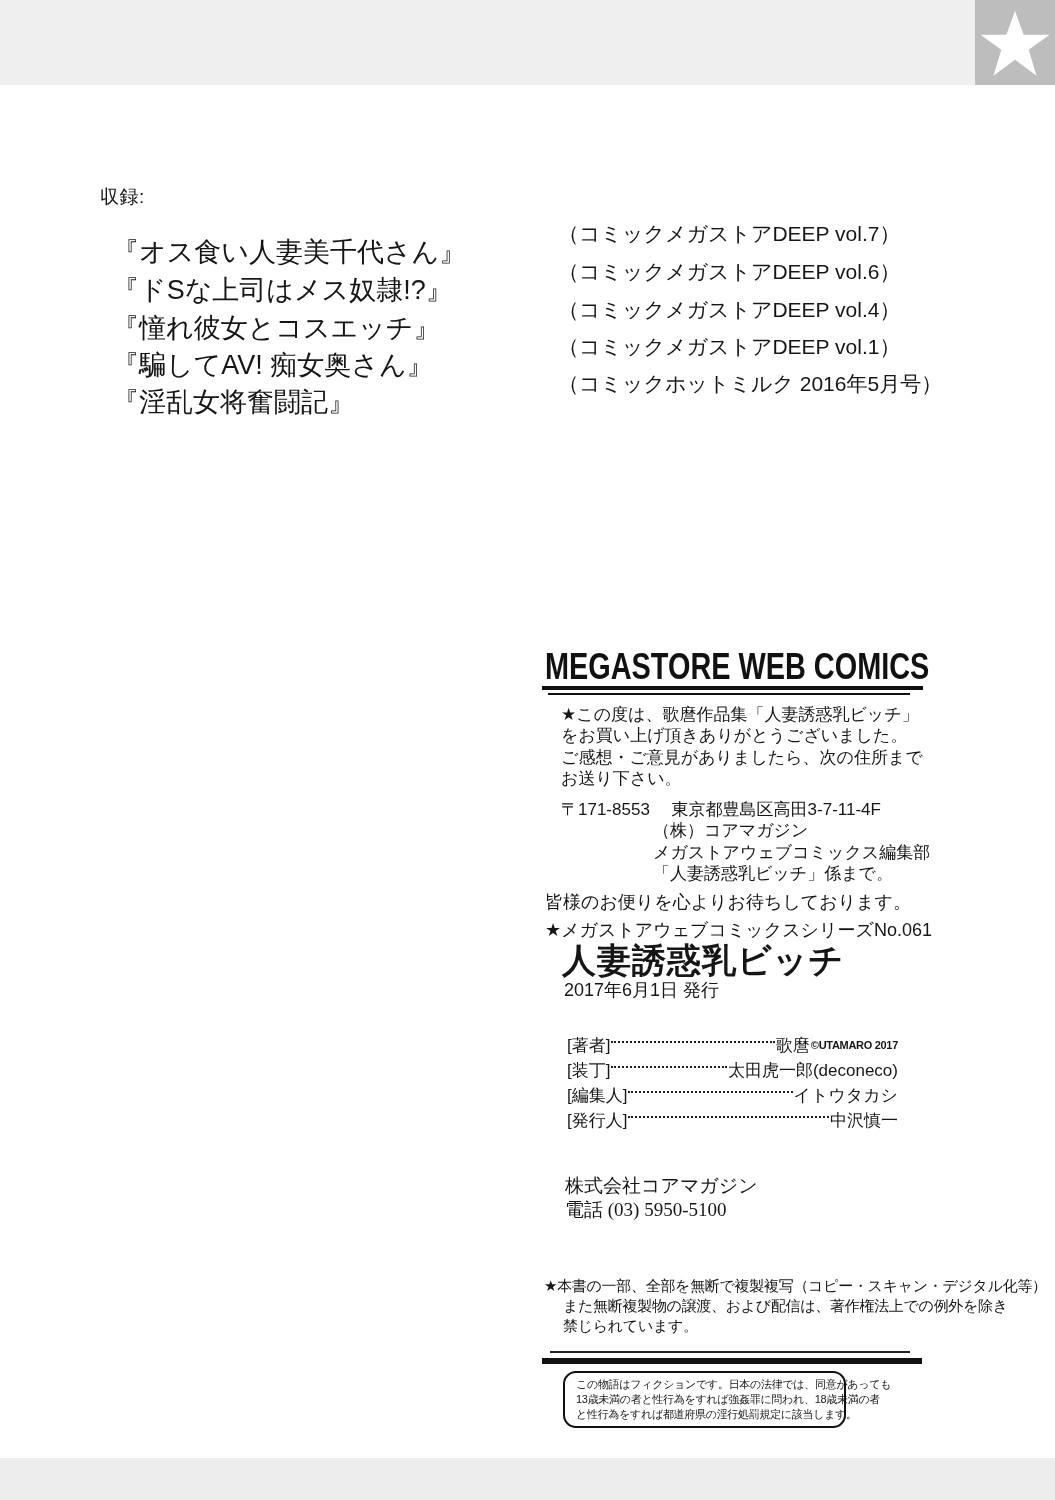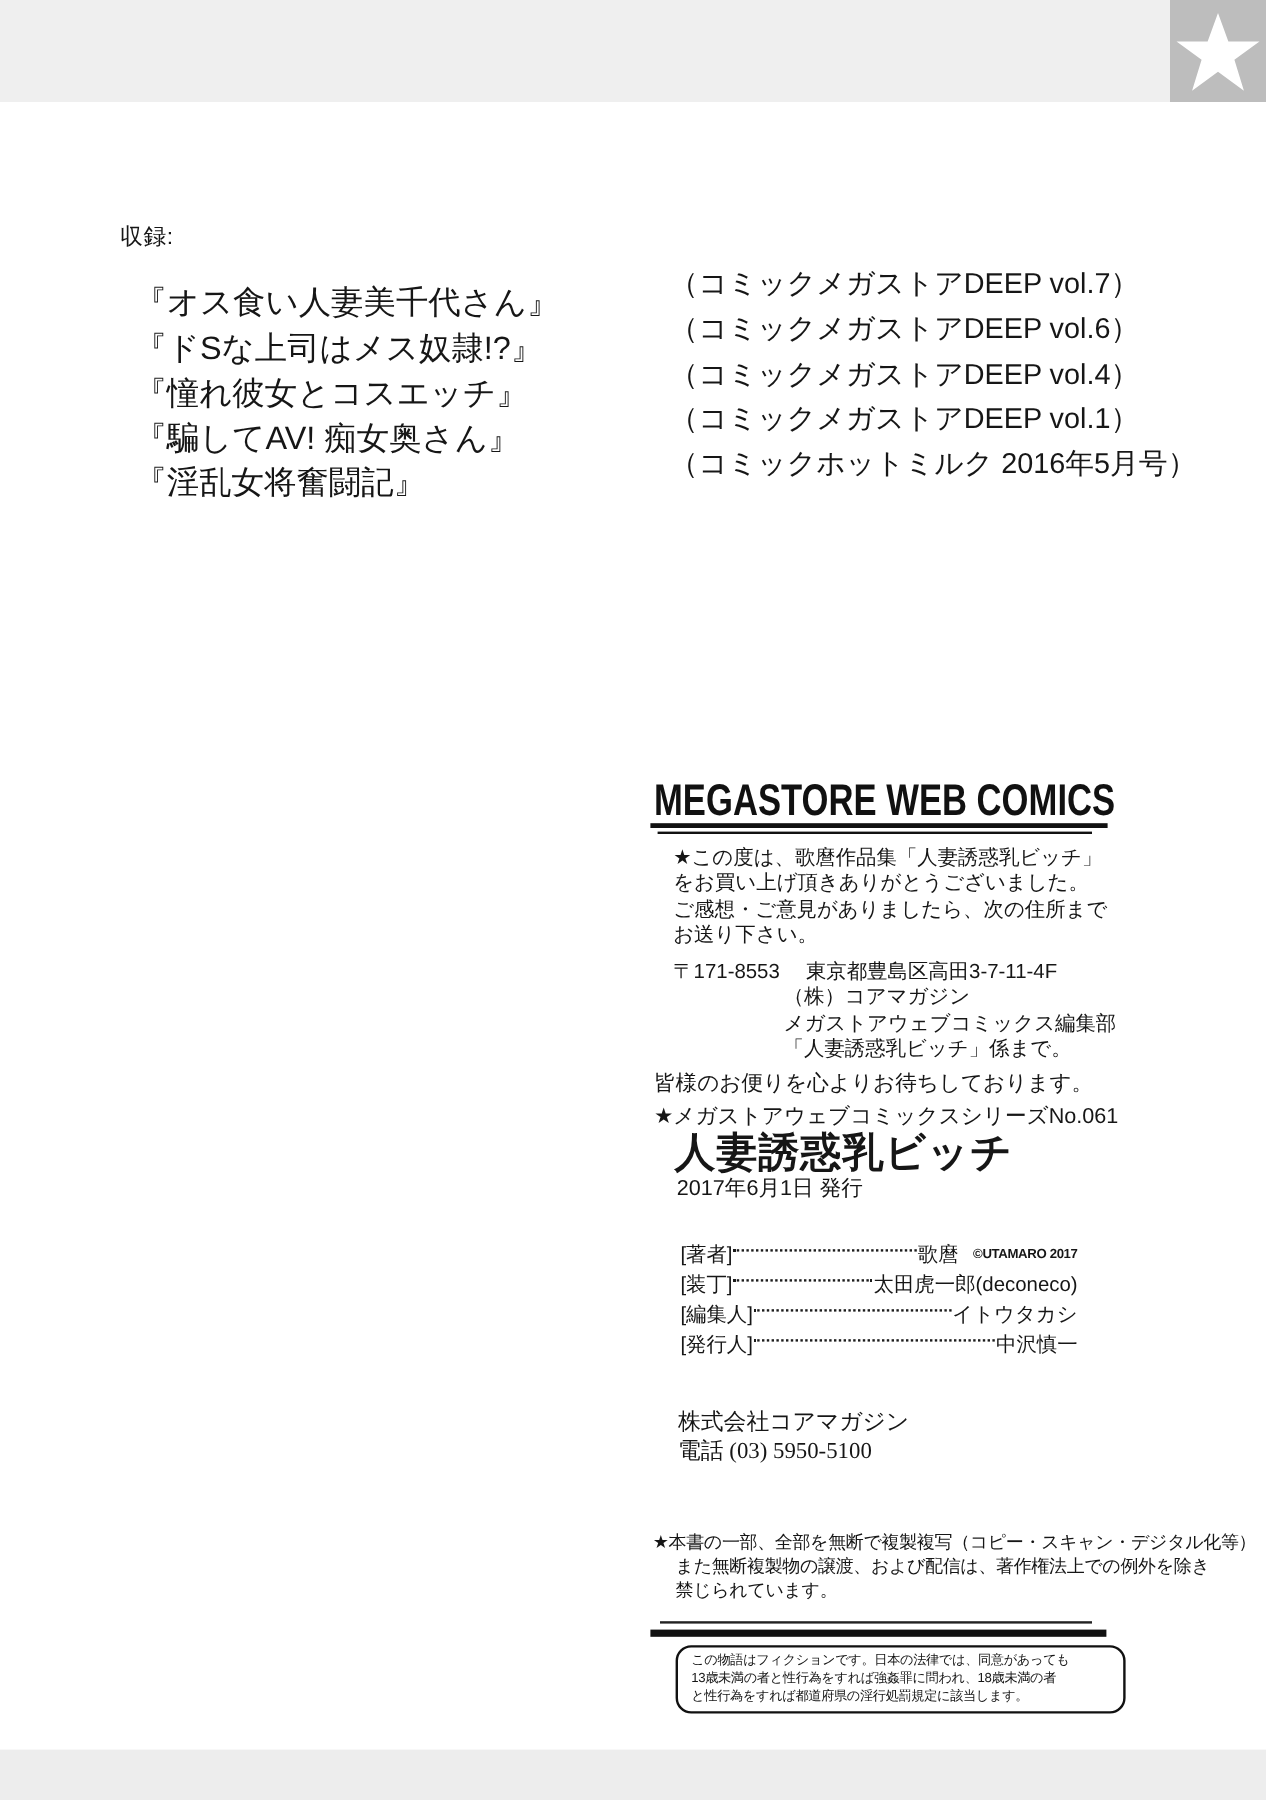--- a/index.html
+++ b/index.html
@@ -17,21 +17,21 @@
   .band-top { top:0; height:85px; }
   .band-bottom { top:1458px; height:42px; background:#ededed; }
   .star-box { left:975px; top:0; width:80px; height:85px; background:#bdbdbd;
               display:flex; align-items:center; justify-content:center; }
   .star-box svg { width:72px; height:72px; display:block; margin-top:2px; }
 
   
   .toc-heading { left:100px; top:184px; font-size:19px; letter-spacing:0.5px; }
   .toc-row { position:absolute; left:0; width:1055px; height:30px; }
   .toc-title { position:absolute; left:112px; top:0; font-size:27px; white-space:nowrap;margin-top:16px; }
-  .toc-source { position:absolute; left:558px; top:2px; font-size:24px; white-space:nowrap; }
+  .toc-source { position:absolute; left:558px; top:2px; font-size:21px; white-space:nowrap; }
 
   
   .logo { left:545px; top:646px; font-size:37px; font-weight:bold; white-space:nowrap;
           transform:scaleX(0.78); transform-origin:left top; letter-spacing:0px; color:#111; }
   .rule { background:#111; }
   .logo-rule-thick { left:542px; top:686px; width:381px; height:4px; }
   .logo-rule-thin  { left:548px; top:693px; width:362px; height:2px; }
 
   
   .thanks { left:561px; top:704px; font-size:17px; line-height:21.4px; white-space:nowrap; }
@@ -39,35 +39,35 @@
   .contact .indent { padding-left:92px; }
   .closing { left:545px; top:890px; font-size:18px; white-space:nowrap; }
   .series  { left:545px; top:918px; font-size:18px; white-space:nowrap; }
   .book-title { left:562px; top:938px; font-size:34px; font-weight:bold; letter-spacing:1px; white-space:nowrap; }
   .pub-date { left:564px; top:978px; font-size:18px; white-space:nowrap; }
 
   
   .credit-row { position:absolute; left:567px; width:331px; height:24px;
                 display:flex; align-items:center; font-size:17px; white-space:nowrap; }
   .credit-dots { flex:1; border-bottom:2.6px dotted #1c1c1c; margin:0 1px 6px 1px; }
-  .credit-note { font-size:11px; font-weight:bold; margin-left:12px; letter-spacing:-0.3px; }
+  .credit-note { font-size:11px; font-weight:bold; margin-left:1px; letter-spacing:-0.3px; }
 
   
   .publisher { left:565px; top:1174px; font-family:"Liberation Serif","DejaVu Serif",serif;
                font-size:19px; line-height:23.6px; white-space:nowrap; }
 
   
   .warning { left:544px; top:1276px; font-size:15px; line-height:20.2px; white-space:nowrap; letter-spacing:-0.3px; }
   .warning .indent { padding-left:19px; }
 
   .end-rule-thin  { left:550px; top:1351px; width:360px; height:1.5px; background:#222; }
   .end-rule-thick { left:542px; top:1358px; width:380px; height:6px; }
 
   
-  .disclaimer { left:563px; top:1371px; width:375px; height:57px;
+  .disclaimer { left:563px; top:1371px; width:283px; height:57px;
                 border:2.5px solid #111; border-radius:13px;
                 padding:4px 4px 12px 11px; font-size:11px; line-height:15px;
                 letter-spacing:-0.3px; white-space:nowrap; }
 </style>
 </head>
 <body>
 
 <div class="abs band band-top"></div>
 <div class="abs band band-bottom"></div>
 

